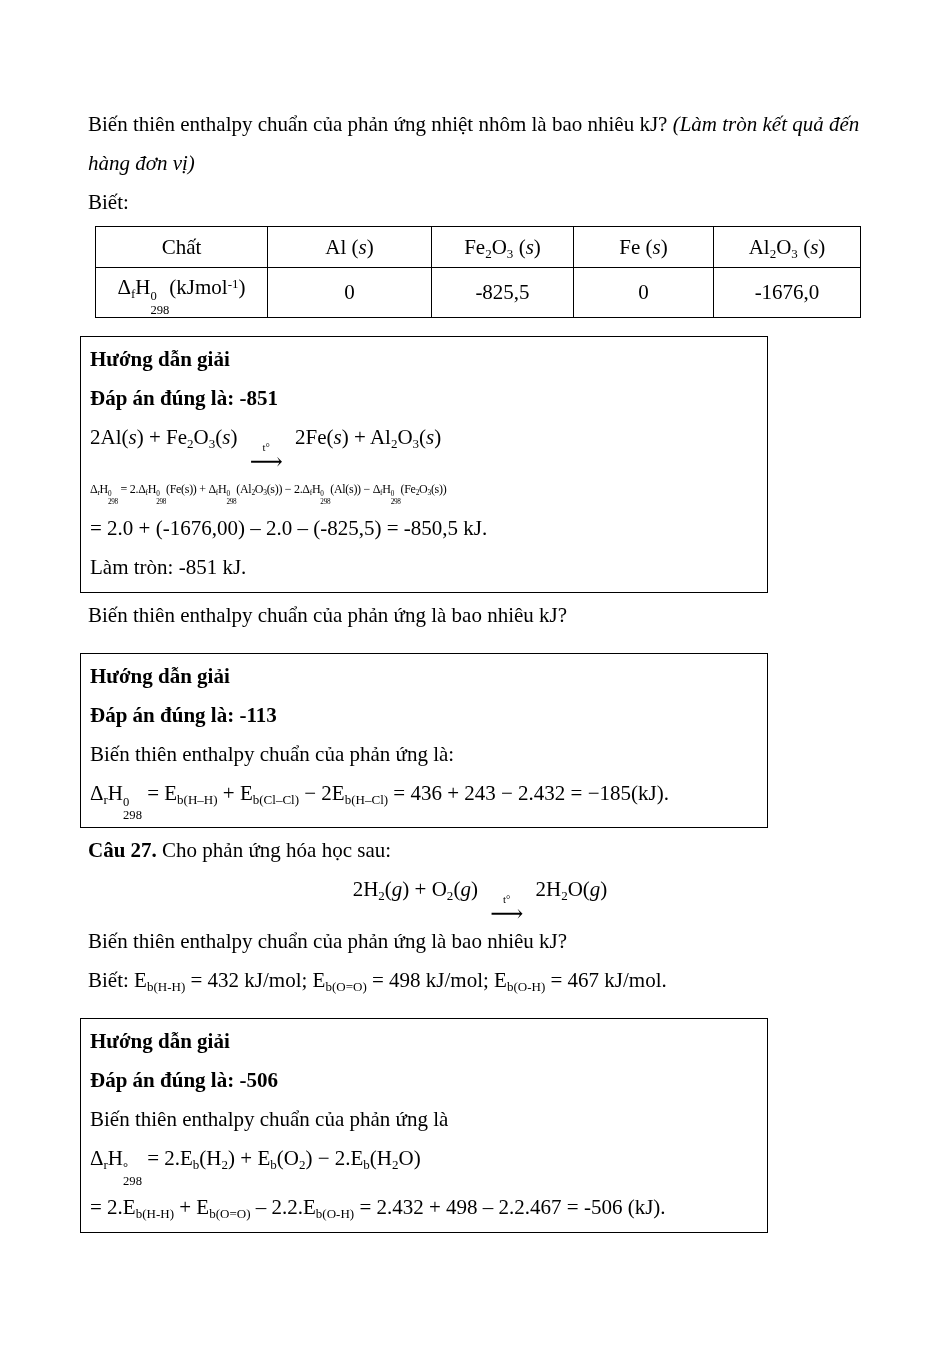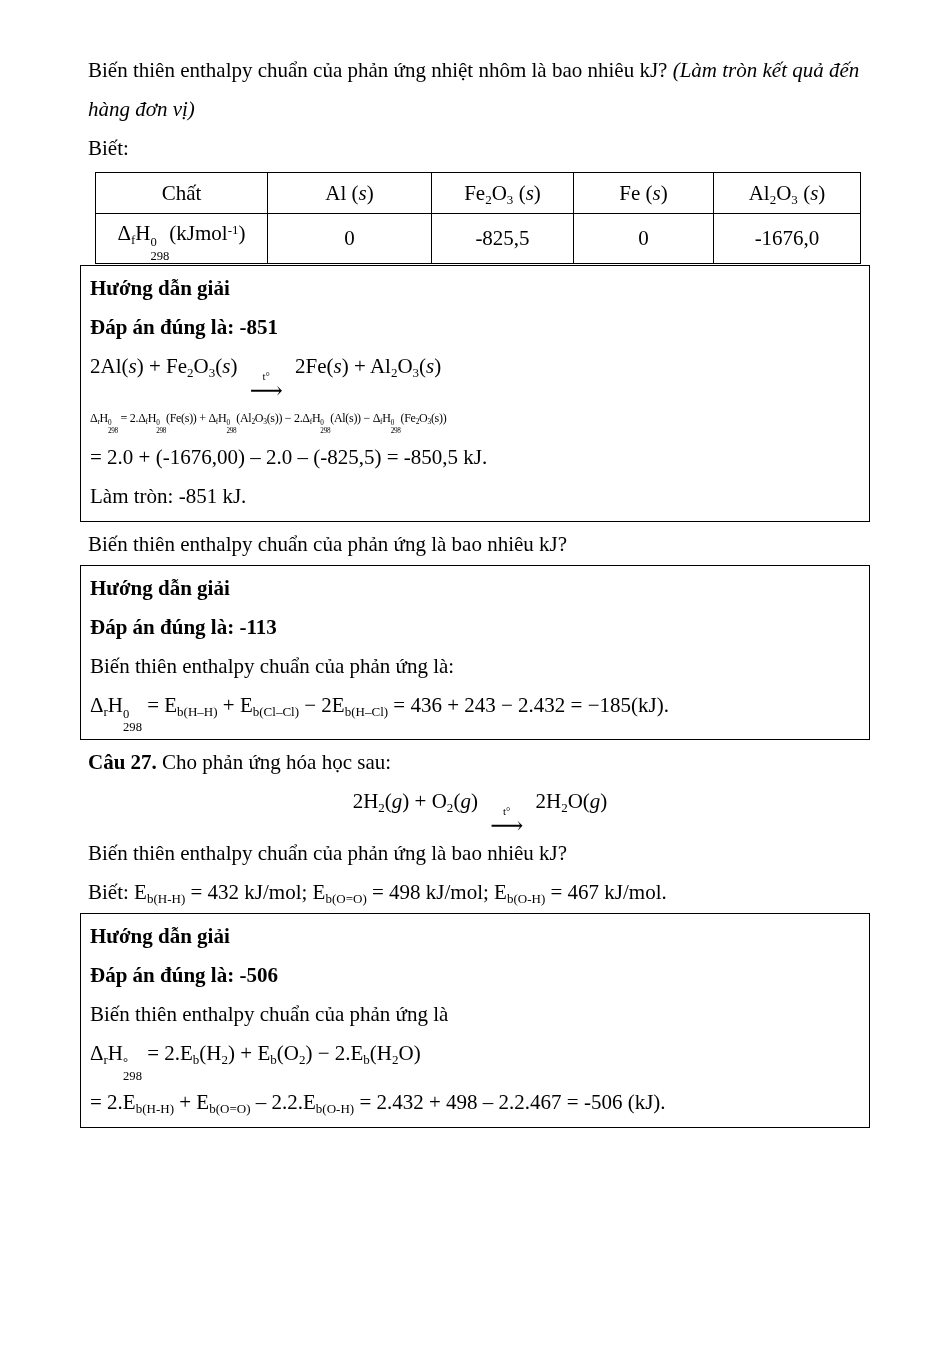--- a/index.html
+++ b/index.html
@@ -1,20 +1,20 @@
 <!DOCTYPE html>
 <html><head>
 <meta charset="utf-8">
 <style>
   html, body { margin: 0; padding: 0; background: #ffffff; }
   body { width: 952px; height: 1346px; overflow: hidden; }
   .page {
     box-sizing: border-box;
     width: 952px; height: 1346px;
-    padding: 51px 80px 0 88px;
+    padding: 105px 80px 0 88px;
     font-family: "Liberation Serif", "DejaVu Serif", serif;
     font-size: 21px;
     line-height: 39px;
     color: #000;
   }
   p { margin: 0; }
   .bold { font-weight: bold; }
   .center { text-align: center; }
   .nowrap { white-space: nowrap; }
   .tight { font-size: 12px; letter-spacing: -0.3px; white-space: nowrap; }
@@ -32,22 +32,22 @@
     padding: 0 2px;
     vertical-align: middle;
   }
   table.data-table tr.hdr td { height: 40px; }
   table.data-table tr.val td { height: 49px; }
 
   
   .solution-box {
     box-sizing: border-box;
     border: 1.6px solid #000;
-    width: 790px;
-    margin: 1px 0 3px -8px;
+    width: 688px;
+    margin: 18px 0 3px -8px;
     padding: 3px 9px 5px 9px;
   }
   .solution-box p { line-height: 39px; }
 
   
   sub { font-size: 0.62em; vertical-align: -0.28em; line-height: 0; }
   sup { font-size: 0.62em; vertical-align: 0.5em; line-height: 0; }
   i { font-style: italic; }
 
   

